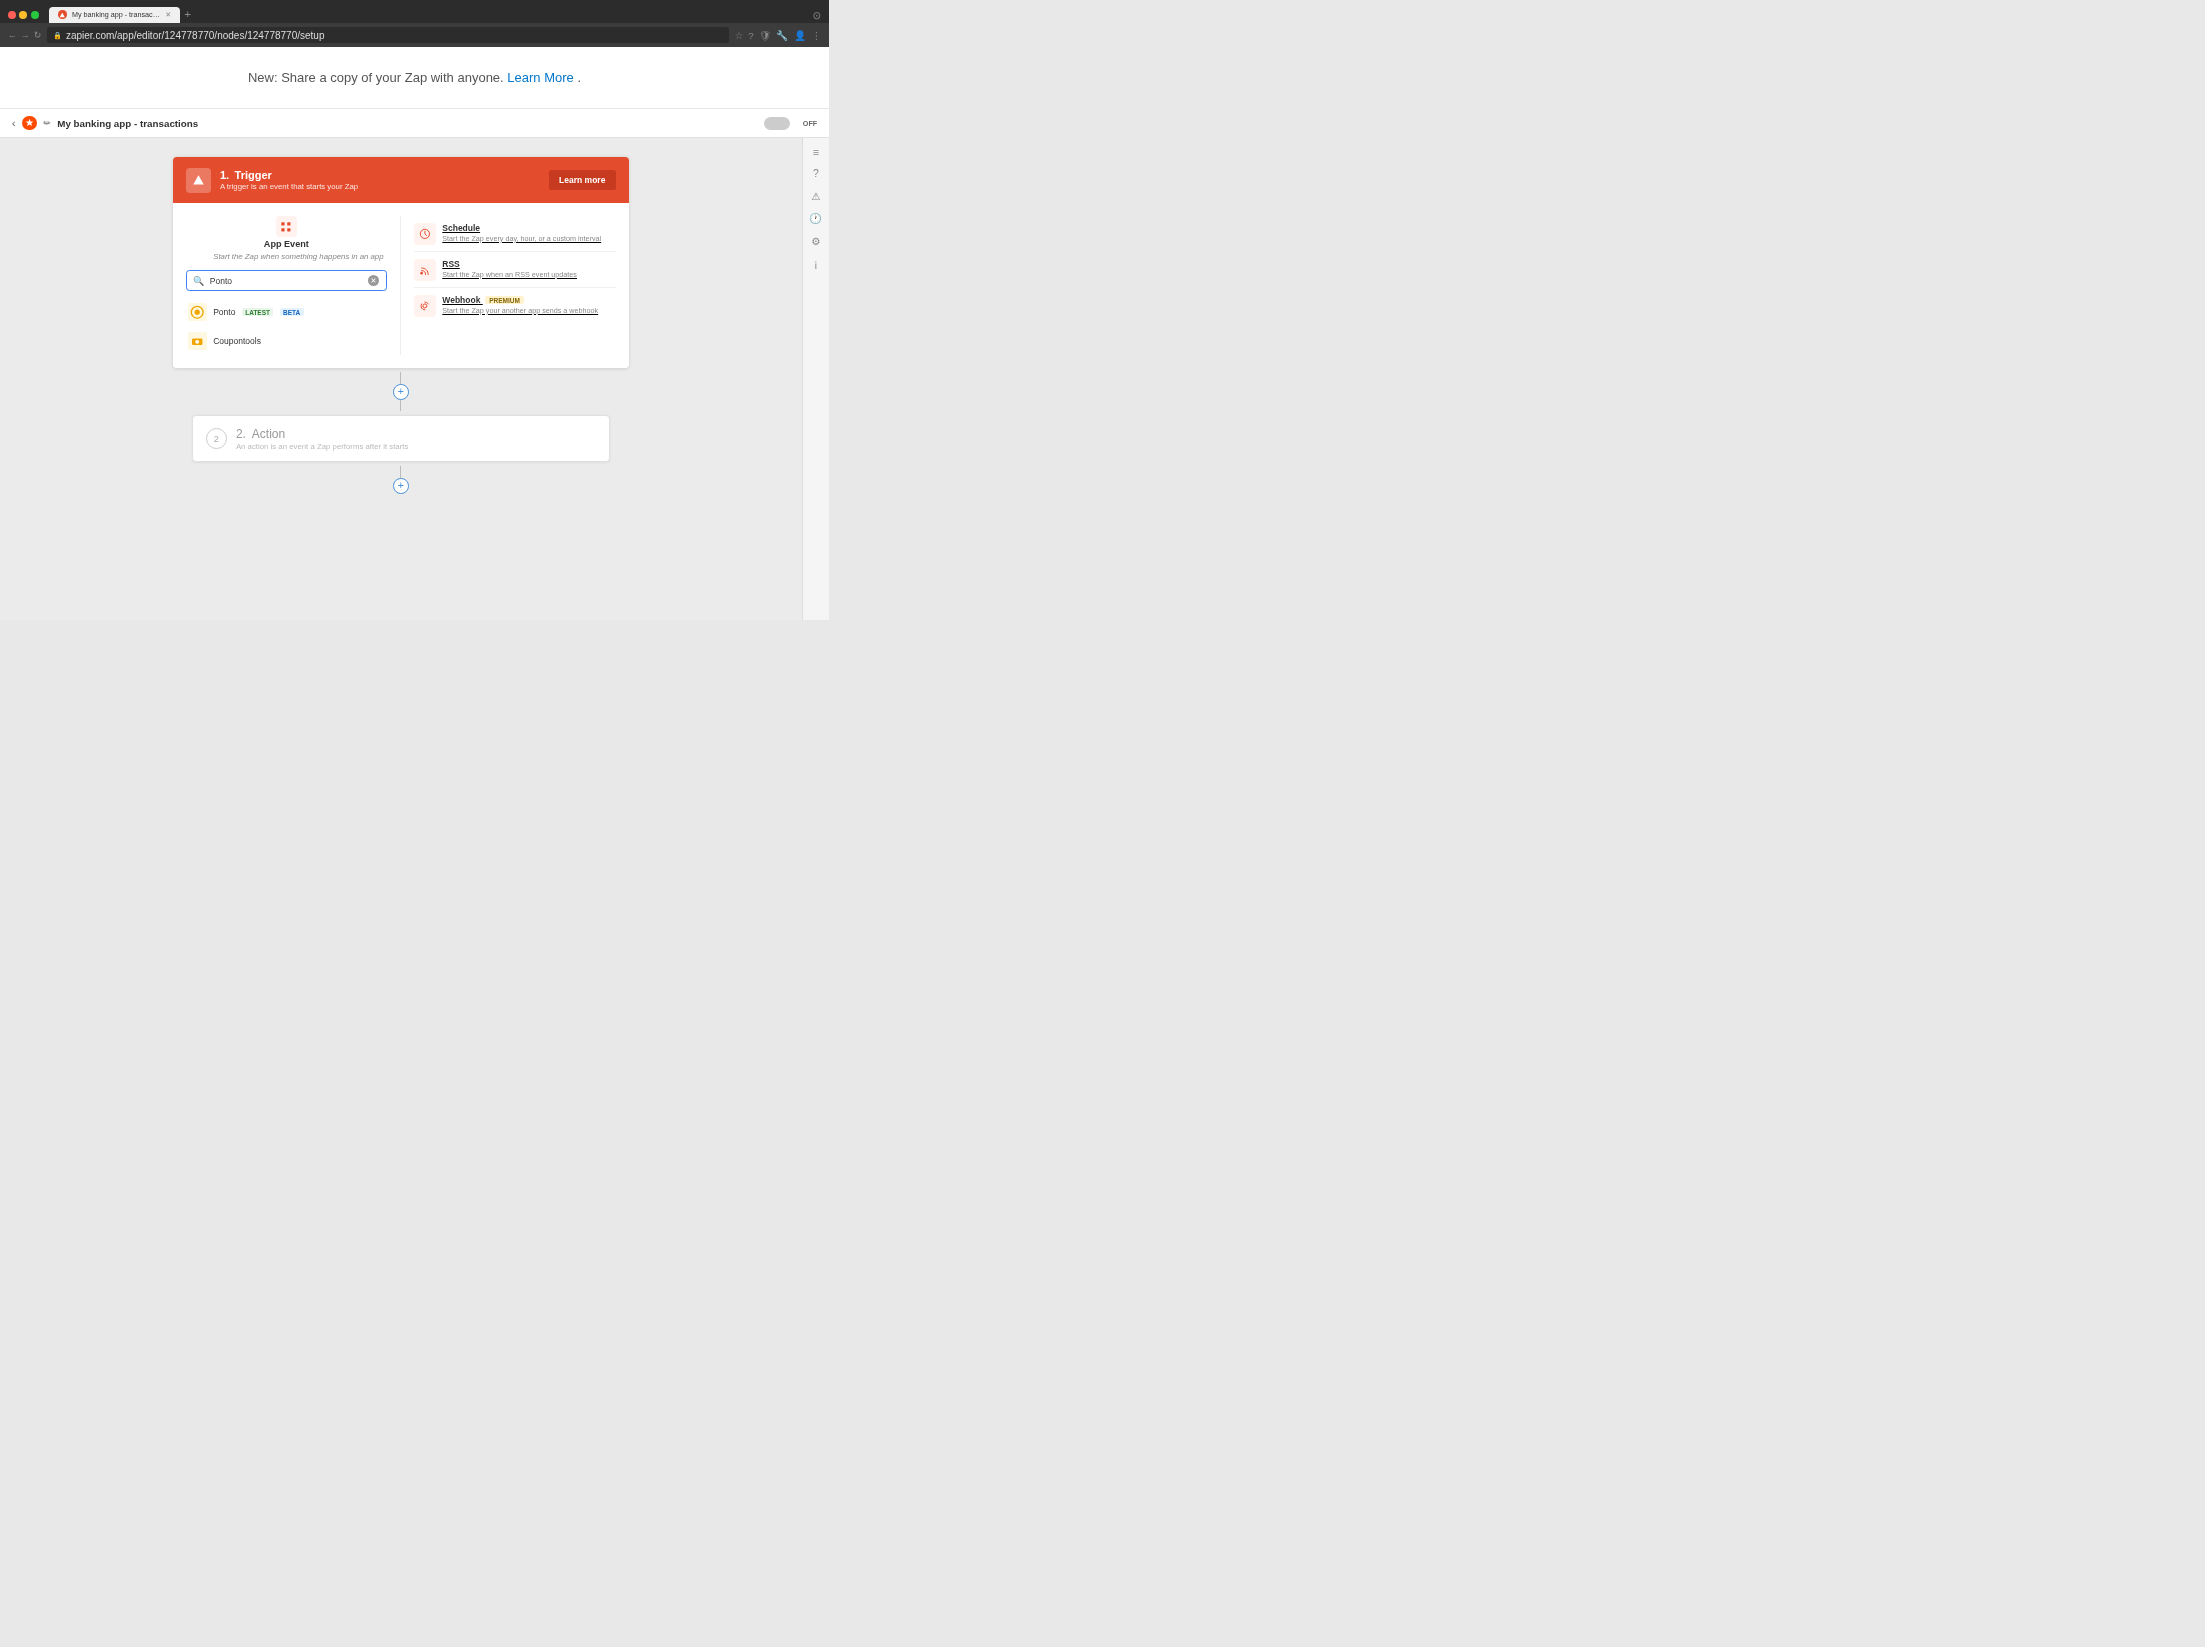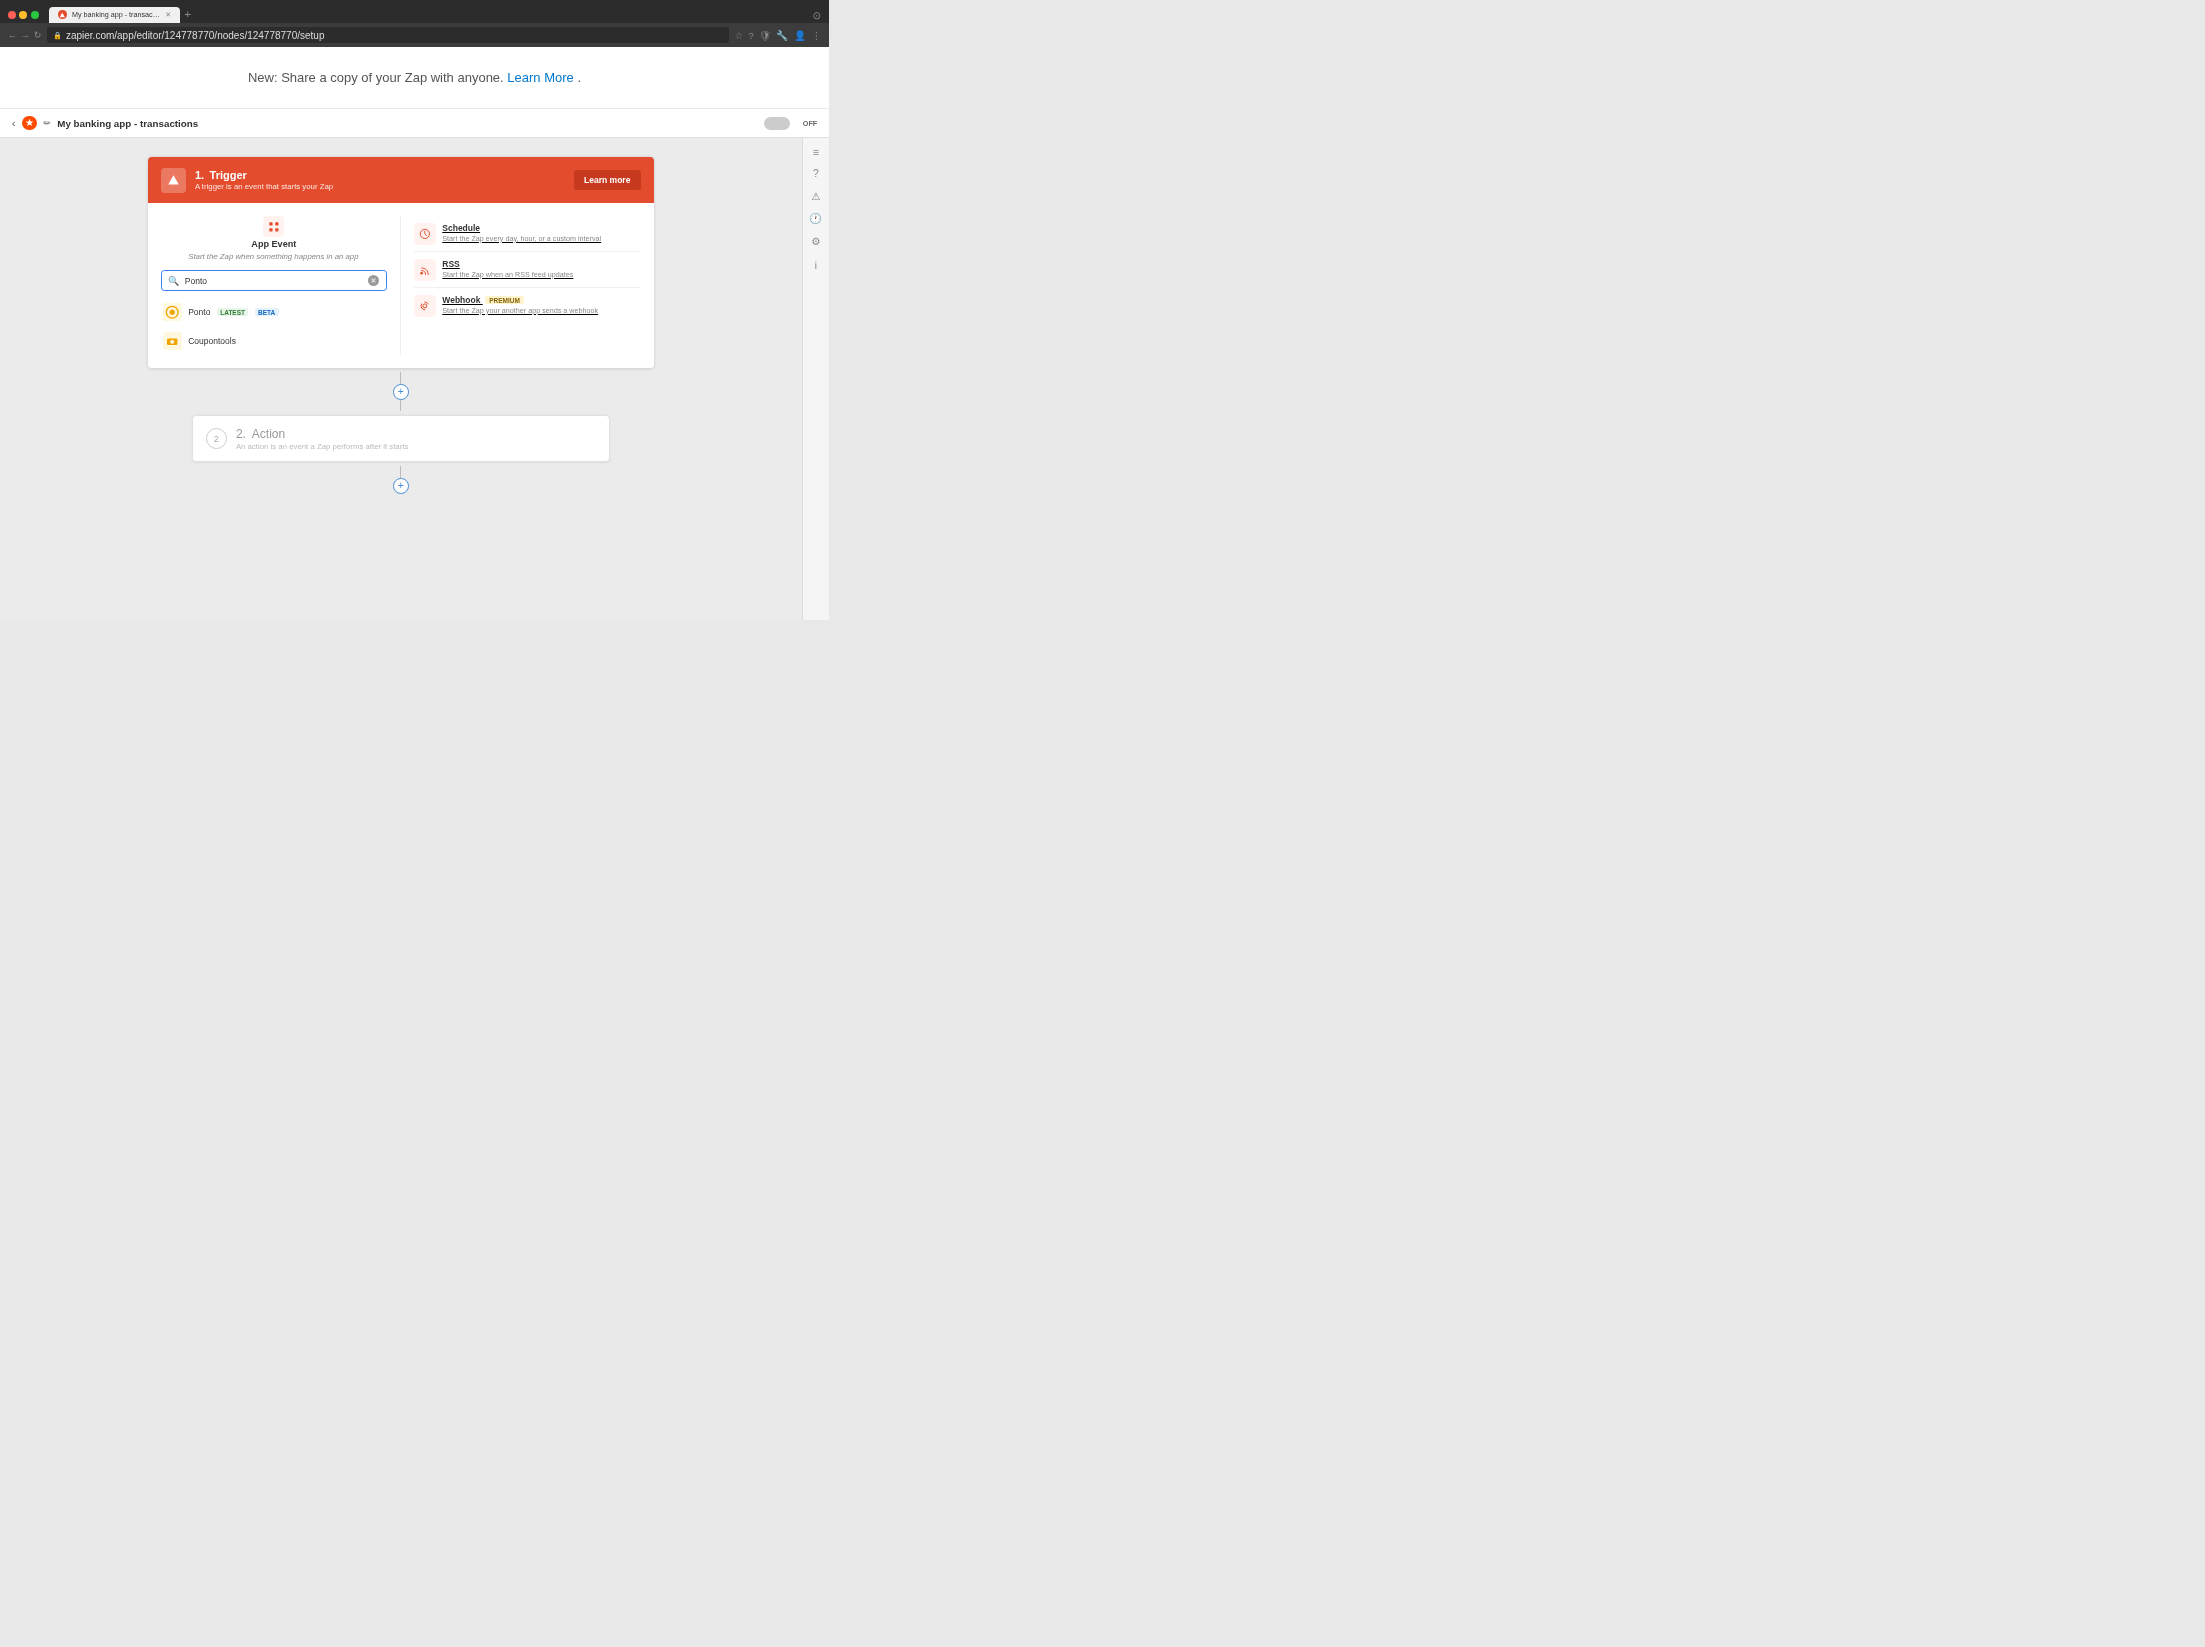--- a/index.html
+++ b/index.html
@@ -49,21 +49,21 @@
 
     
     .main-content { display: flex; height: calc(100% - 85px); }
     .canvas { flex: 1; padding: 19.6px 0; overflow-y: auto; display: flex; flex-direction: column; align-items: center; background: #ebebeb; }
 
     
     .right-sidebar { width: 27.4px; background: #f5f5f5; border-left: 0.7px solid #ddd; display: flex; flex-direction: column; align-items: center; padding: 9.1px 0; gap: 10.4px; }
     .sidebar-icon { color: #888; font-size: 10.4px; cursor: pointer; }
 
     
-    .trigger-card { width: 506px; border-radius: 3.9px; overflow: hidden; box-shadow: 0 0.7px 3.9px rgba(0,0,0,0.12); }
+    .trigger-card { width: 456px; border-radius: 3.9px; overflow: hidden; box-shadow: 0 0.7px 3.9px rgba(0,0,0,0.12); }
     .trigger-header { background: #e44c2e; padding: 10.4px 13px; display: flex; align-items: center; justify-content: space-between; }
     .trigger-header-left { display: flex; align-items: center; gap: 9.1px; }
     .trigger-icon-box { width: 25px; height: 25px; background: rgba(255,255,255,0.25); border-radius: 3.9px; display: flex; align-items: center; justify-content: center; }
     .trigger-icon-box svg { width: 13px; height: 13px; fill: white; }
     .trigger-subtitle { color: rgba(255,255,255,0.85); font-size: 7.8px; margin-top: 1.3px; }
     .learn-more-btn { background: #c73a20; color: white; border: none; border-radius: 2.6px; padding: 5.2px 10.4px; font-size: 8.5px; font-weight: 600; cursor: pointer; }
 
     
     .trigger-body { background: #fff; padding: 13px; }
     .two-col { display: grid; grid-template-columns: 1fr 1fr; gap: 0; }
@@ -272,21 +272,21 @@
             <div class="right-section">
               <div class="right-icon-box">
                 <svg viewBox="0 0 18 18" fill="none" xmlns="http://www.w3.org/2000/svg">
                   <circle cx="4" cy="14" r="2" fill="#e44c2e"></circle>
                   <path d="M4 10c4 0 6 2 6 6" stroke="#e44c2e" stroke-width="1.5" stroke-linecap="round" fill="none"></path>
                   <path d="M4 6c6 0 10 4 10 10" stroke="#e44c2e" stroke-width="1.5" stroke-linecap="round" fill="none"></path>
                 </svg>
               </div>
               <div>
                 <div class="right-text-title">RSS</div>
-                <div class="right-text-desc">Start the Zap when an RSS feed updates</div>
+                <div class="right-text-desc">Start the Zap when an RSS event updates</div>
               </div>
             </div>
 
             <div class="right-section">
               <div class="right-icon-box">
                 <svg viewBox="0 0 18 18" fill="none" xmlns="http://www.w3.org/2000/svg">
                   <circle cx="9" cy="9" r="3" stroke="#e44c2e" stroke-width="1.5"></circle>
                   <path d="M9 3a6 6 0 0 1 5.196 3" stroke="#e44c2e" stroke-width="1.5" stroke-linecap="round"></path>
                   <path d="M9 15a6 6 0 0 1-5.196-3" stroke="#e44c2e" stroke-width="1.5" stroke-linecap="round"></path>
                   <path d="M3.804 6A6 6 0 0 0 3.804 12" stroke="#e44c2e" stroke-width="1.5" stroke-linecap="round"></path>

